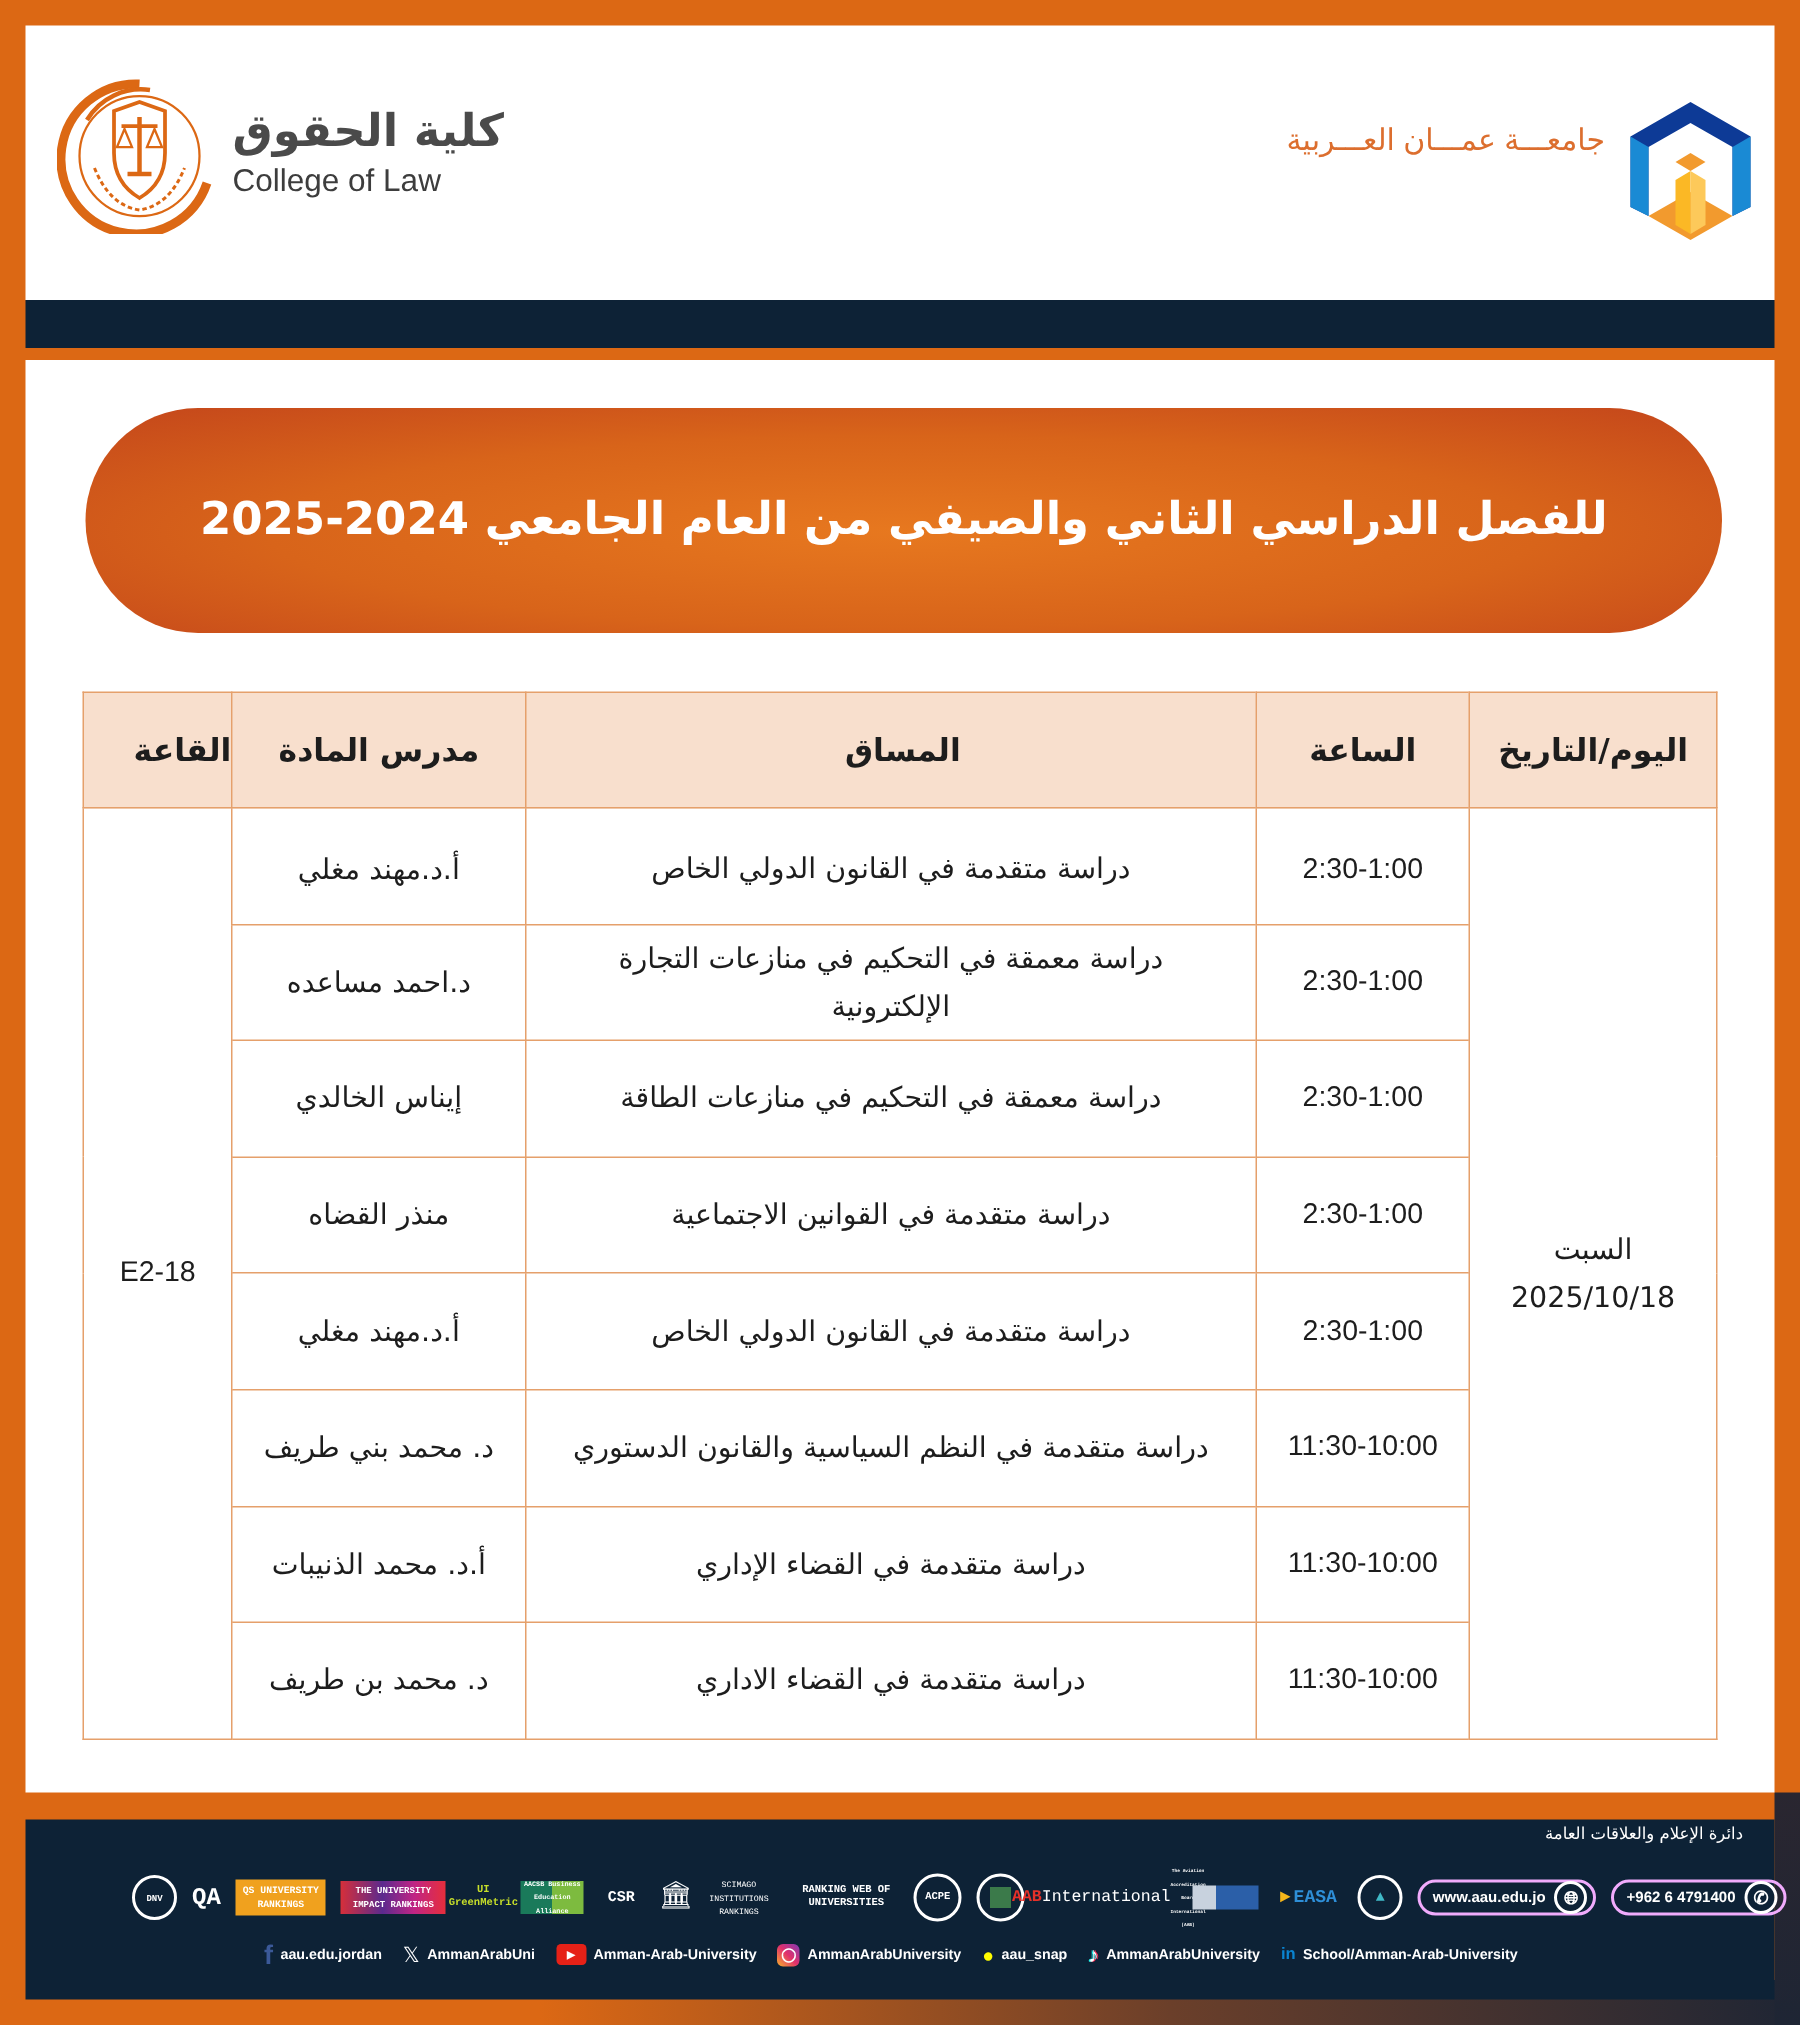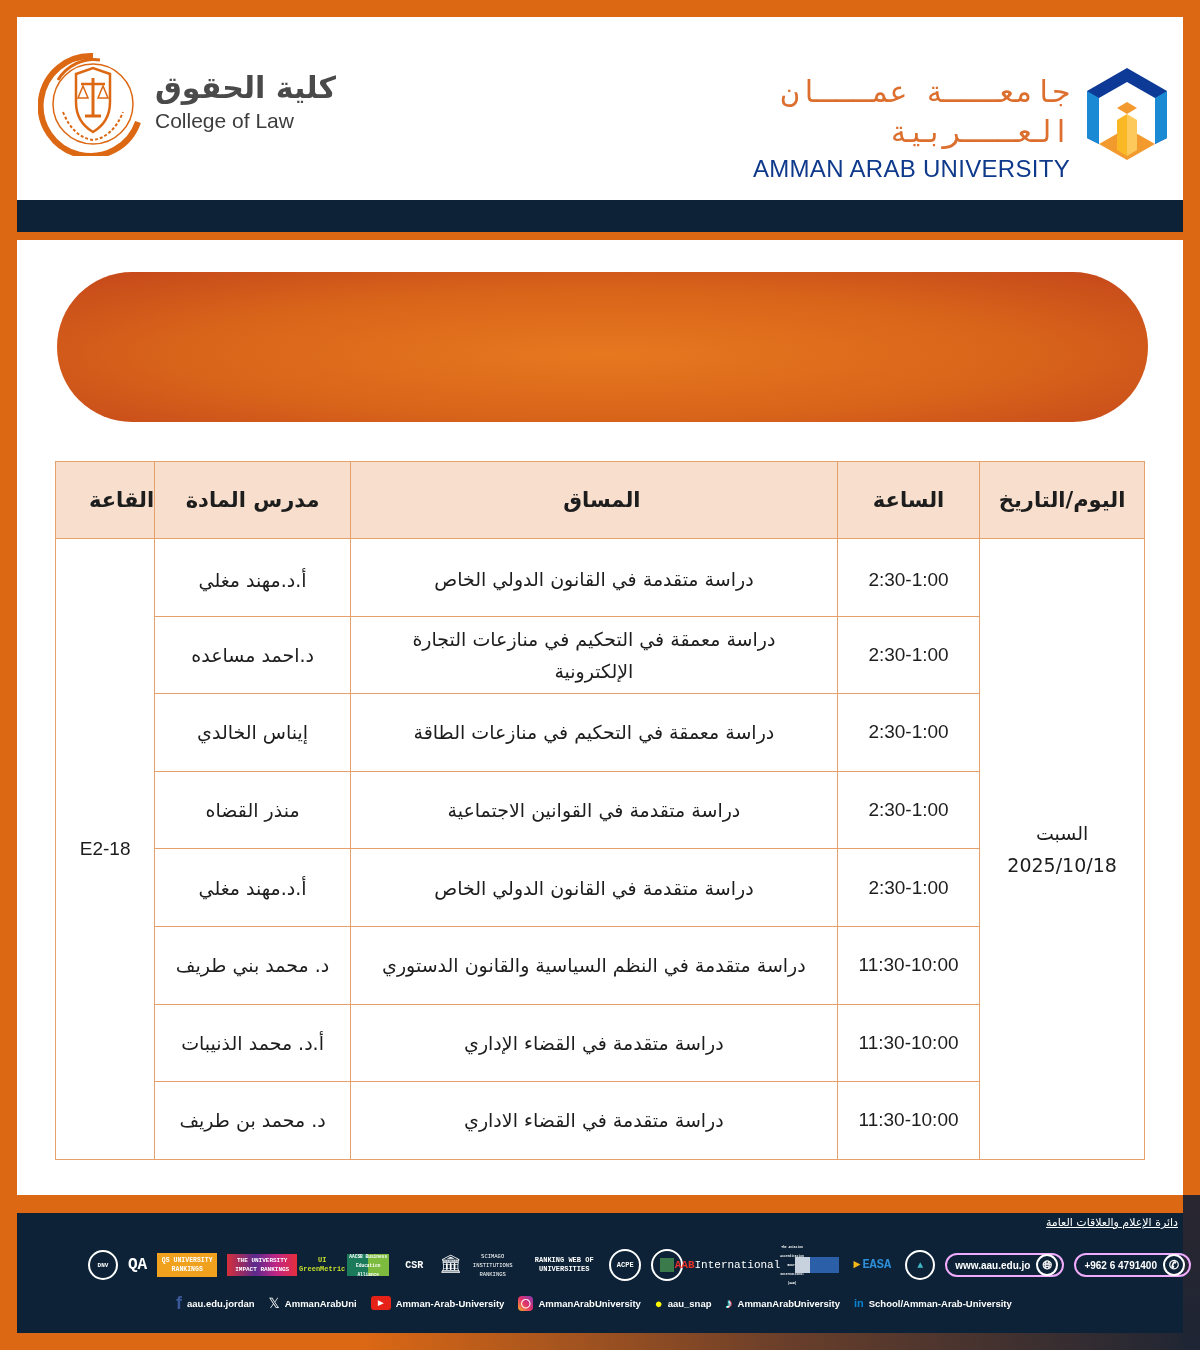--- a/index.html
+++ b/index.html
@@ -37,21 +37,21 @@
     color: #4a4a4a; line-height: 36px; direction: rtl; text-align: left;
   }
   .law-en {
     font-family: "Liberation Sans", sans-serif; font-size: 21px; color: #3d3d3d;
     line-height: 26px; margin-top: 2px; font-weight: 500;
   }
   .aau-text {
     position: absolute; left: 700px; top: 74px; width: 370px; text-align: right;
   }
   .aau-ar {
-    font-family: Liberation Mono, monospace; font-size: 30px; color: #dc6e2e;
+    font-family: Liberation Sans, sans-serif; font-size: 20px; color: #dc6e2e;
     line-height: 40px; direction: rtl; letter-spacing: 1px;
   }
   .aau-en {
     font-family: "Liberation Sans", sans-serif; font-size: 24px; color: #0f3a8c;
     line-height: 30px; letter-spacing: 0.3px;
   }
   .aau-logo {
     position: absolute; left: 1085px; top: 66px; width: 84px; height: 96px;
   }
   
@@ -93,22 +93,22 @@
   td.time-cell { font-family: "Liberation Sans", sans-serif; font-size: 21px; direction: ltr; }
   td.room-cell { font-family: "Liberation Sans", sans-serif; font-size: 20px; }
   td.date-cell { line-height: 38px; font-size: 20px; }
   .time-low { padding-top: 6px; }
   
   .footer-band {
     position: absolute; left: 17px; top: 1213px; width: 1166px; height: 120px;
     background: #0d2236;
   }
   .footer-dept {
-    position: absolute; right: 22px; top: 1216px; color: #ffffff;
-    font-size: 11px; direction: rtl; text-decoration: underline;
+    position: absolute; right: 38px; top: 1216px; color: #ffffff;
+    font-size: 11px; direction: rtl;
   }
   .logos-row {
     position: absolute; left: 88px; top: 1248px; height: 34px;
     display: flex; align-items: center; gap: 10px;
   }
   .logo-badge {
     color: #fff; font-family: Liberation Mono, monospace; font-size: 8px;
     font-weight: bold; line-height: 9px; display: flex; align-items: center;
     justify-content: center; text-align: center;
   }
@@ -153,37 +153,37 @@
   <line x1="47" y1="64" x2="63" y2="64" stroke="#dc6814" stroke-width="3"></line>
   <path d="M25 60 Q35 85 55 88 Q75 85 85 60" fill="none" stroke="#dc6814" stroke-width="2" stroke-dasharray="3 2"></path>
 </svg>
 <div class="law-text">
   <div class="law-ar">كلية الحقوق</div>
   <div class="law-en">College of Law</div>
 </div>
 
 <div class="aau-text">
   <div class="aau-ar">جامعـــة عمـــان العـــربية</div>
-  <div class="aau-en">AMMAN ARAB UNIVERSITY</div>
 </div>
 <svg class="aau-logo" viewBox="0 0 84 96">
   <polygon points="42,2 82,25 82,72 70,78 70,32 42,16 14,32 14,78 2,72 2,25" fill="#0d3a96"></polygon>
   <polygon points="2,25 14,32 14,78 2,72" fill="#1a8ad4"></polygon>
   <polygon points="70,32 82,25 82,72 70,78" fill="#1a8ad4"></polygon>
   <polygon points="42,36 52,42 42,48 32,42" fill="#f29a2e"></polygon>
   <polygon points="14,78 42,94 70,78 42,62" fill="#f29a2e"></polygon>
   <polygon points="32,54 42,48 42,90 32,84" fill="#fbb825"></polygon>
   <polygon points="42,48 52,54 52,84 42,90" fill="#fdc95a"></polygon>
 </svg>
 
 <div class="navy-band"></div>
 
 <div class="main-card"></div>
 
 <div class="title-pill">
+  <div class="title-line">للفصل الدراسي الثاني والصيفي من العام الجامعي 2024-2025</div>
 </div>
 
 <table class="schedule">
   <thead>
     <tr>
       <th class="col-date">اليوم/التاريخ</th>
       <th class="col-time">الساعة</th>
       <th class="col-course">المساق</th>
       <th class="col-teacher">مدرس المادة</th>
       <th class="col-room">القاعة</th>

